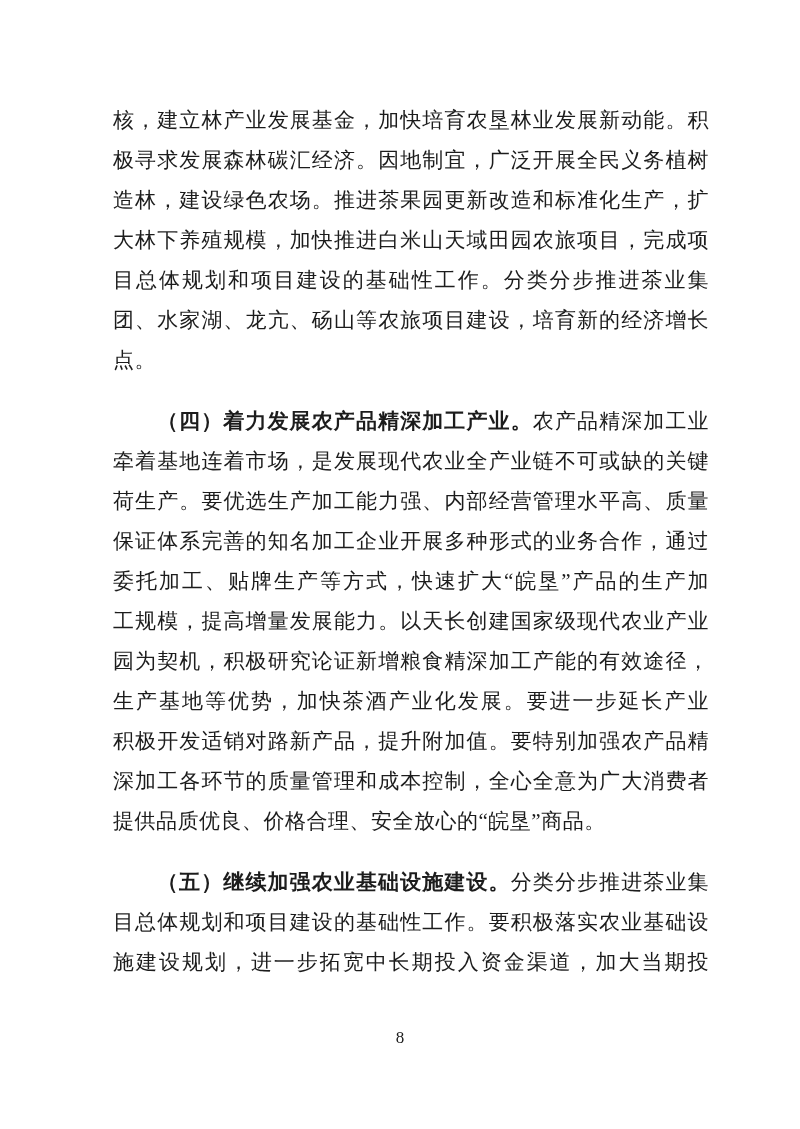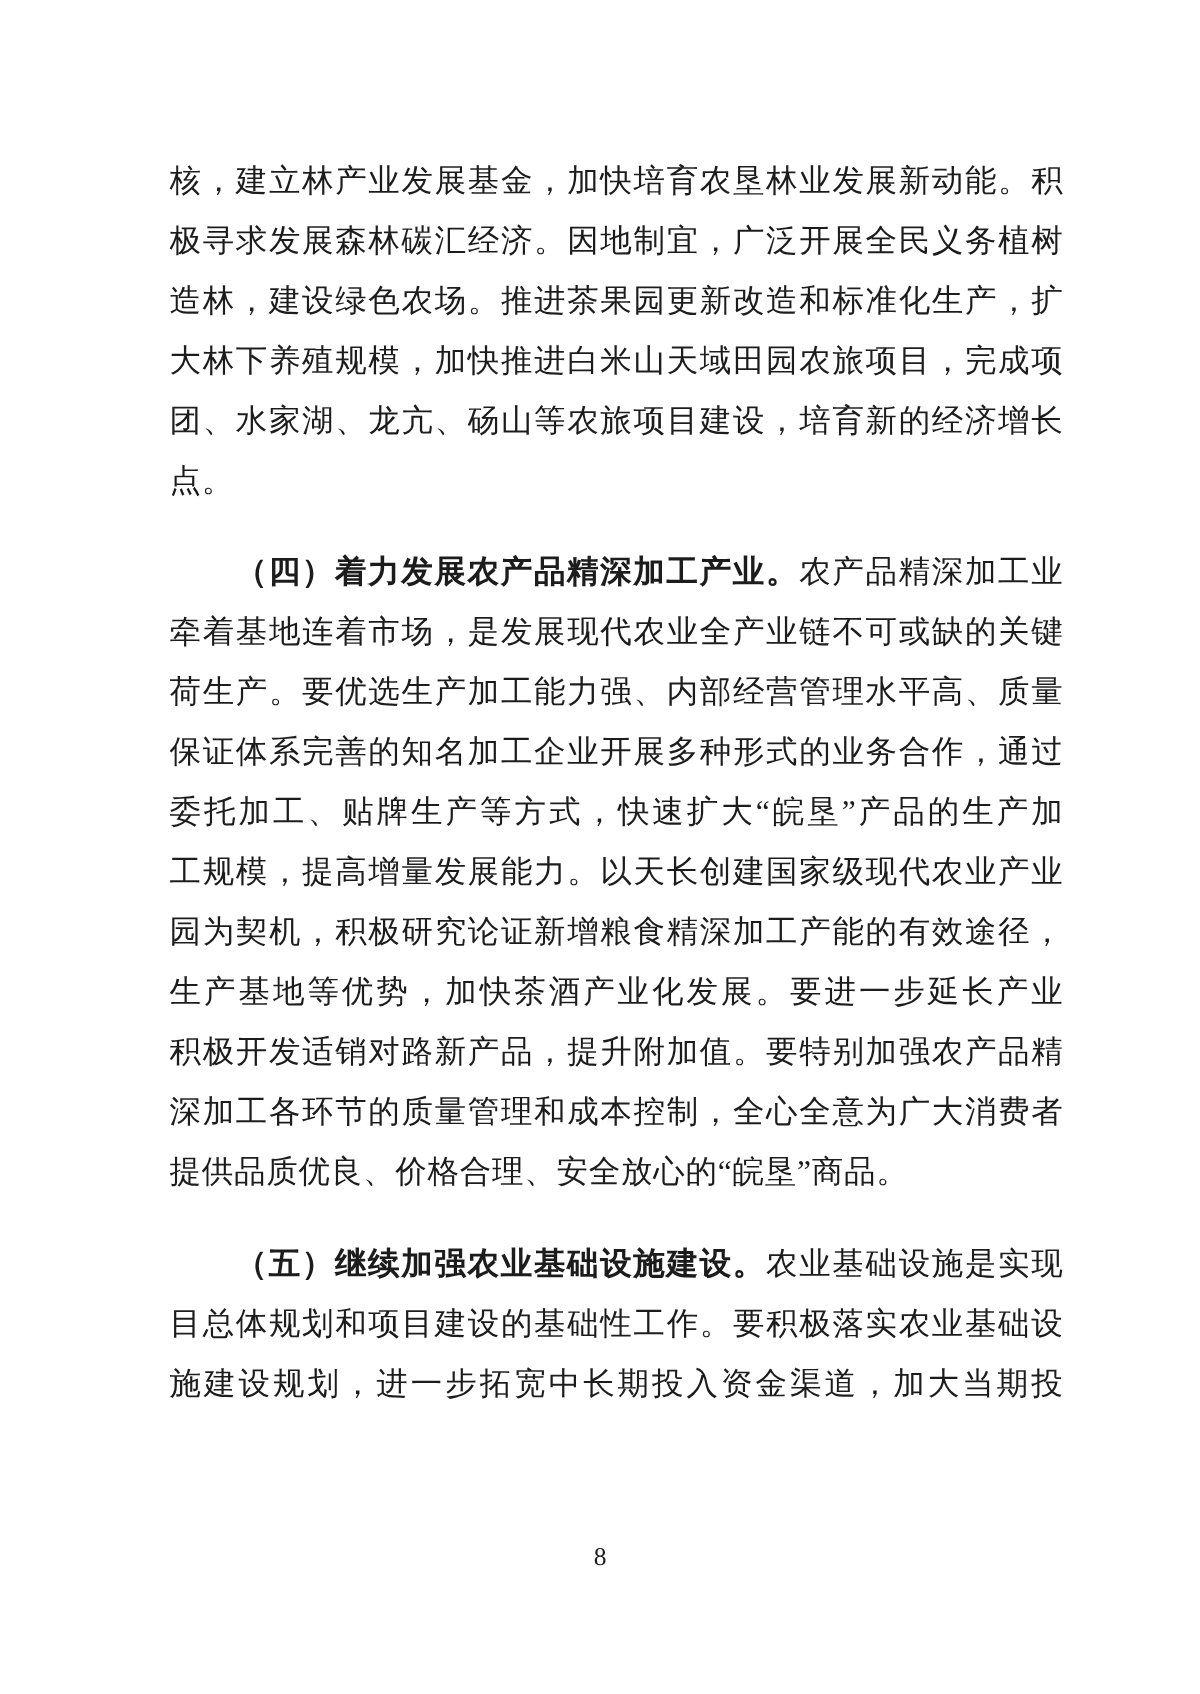--- a/index.html
+++ b/index.html
@@ -57,31 +57,32 @@
 </style>
 </head>
 <body>
 
 <div class="page" style="color: rgb(28, 28, 28); background: rgb(255, 255, 255); border-radius: 32px;">
   <div class="page-body">
       <div class="line justify">核，建立林产业发展基金，加快培育农垦林业发展新动能。积</div>
       <div class="line justify">极寻求发展森林碳汇经济。因地制宜，广泛开展全民义务植树</div>
       <div class="line justify">造林，建设绿色农场。推进茶果园更新改造和标准化生产，扩</div>
       <div class="line justify">大林下养殖规模，加快推进白米山天域田园农旅项目，完成项</div>
+      <div class="line justify">目总体规划和项目建设的基础性工作。分类分步推进茶业集</div>
       <div class="line justify">团、水家湖、龙亢、砀山等农旅项目建设，培育新的经济增长</div>
       <div class="line plain">点。</div>
       <div class="line heading"><span class="bold">（四）着力发展农产品精深加工产业。</span><span>农产品精深加工业</span></div>
       <div class="line justify">牵着基地连着市场，是发展现代农业全产业链不可或缺的关键</div>
       <div class="line justify">荷生产。要优选生产加工能力强、内部经营管理水平高、质量</div>
       <div class="line justify">保证体系完善的知名加工企业开展多种形式的业务合作，通过</div>
       <div class="line justify">委托加工、贴牌生产等方式，快速扩大“皖垦”产品的生产加</div>
       <div class="line justify">工规模，提高增量发展能力。以天长创建国家级现代农业产业</div>
       <div class="line justify">园为契机，积极研究论证新增粮食精深加工产能的有效途径，</div>
       <div class="line justify">生产基地等优势，加快茶酒产业化发展。要进一步延长产业链，</div>
       <div class="line justify">积极开发适销对路新产品，提升附加值。要特别加强农产品精</div>
       <div class="line justify">深加工各环节的质量管理和成本控制，全心全意为广大消费者</div>
       <div class="line plain">提供品质优良、价格合理、安全放心的“皖垦”商品。</div>
-      <div class="line heading"><span class="bold">（五）继续加强农业基础设施建设。</span><span>农业基础设施是实现</span></div>
+      <div class="line heading"><span class="bold">（五）继续加强农业基础设施建设。</span><span>分类分步推进茶业集</span></div>
       <div class="line justify">目总体规划和项目建设的基础性工作。要积极落实农业基础设</div>
       <div class="line justify">施建设规划，进一步拓宽中长期投入资金渠道，加大当期投入，</div>
     </div>
   <div class="page-number">8</div>
 </div>
 
 </body></html>

